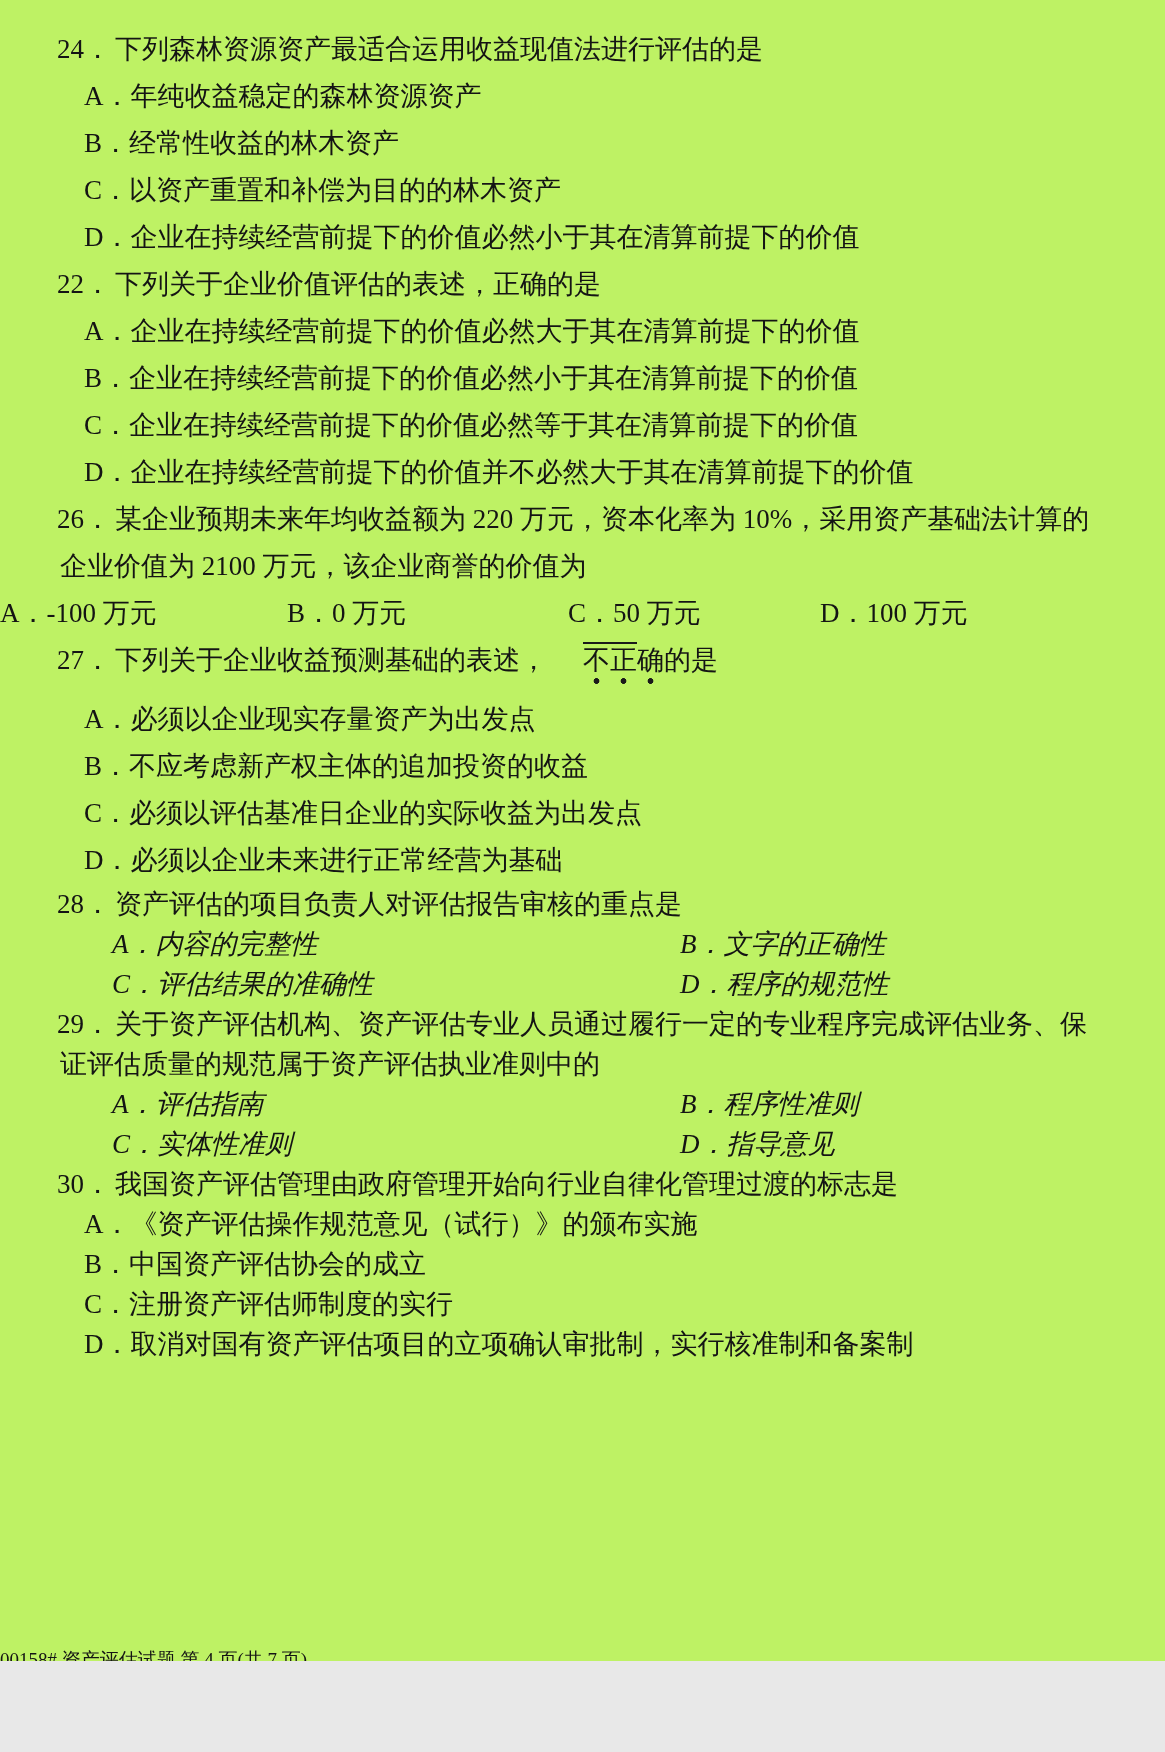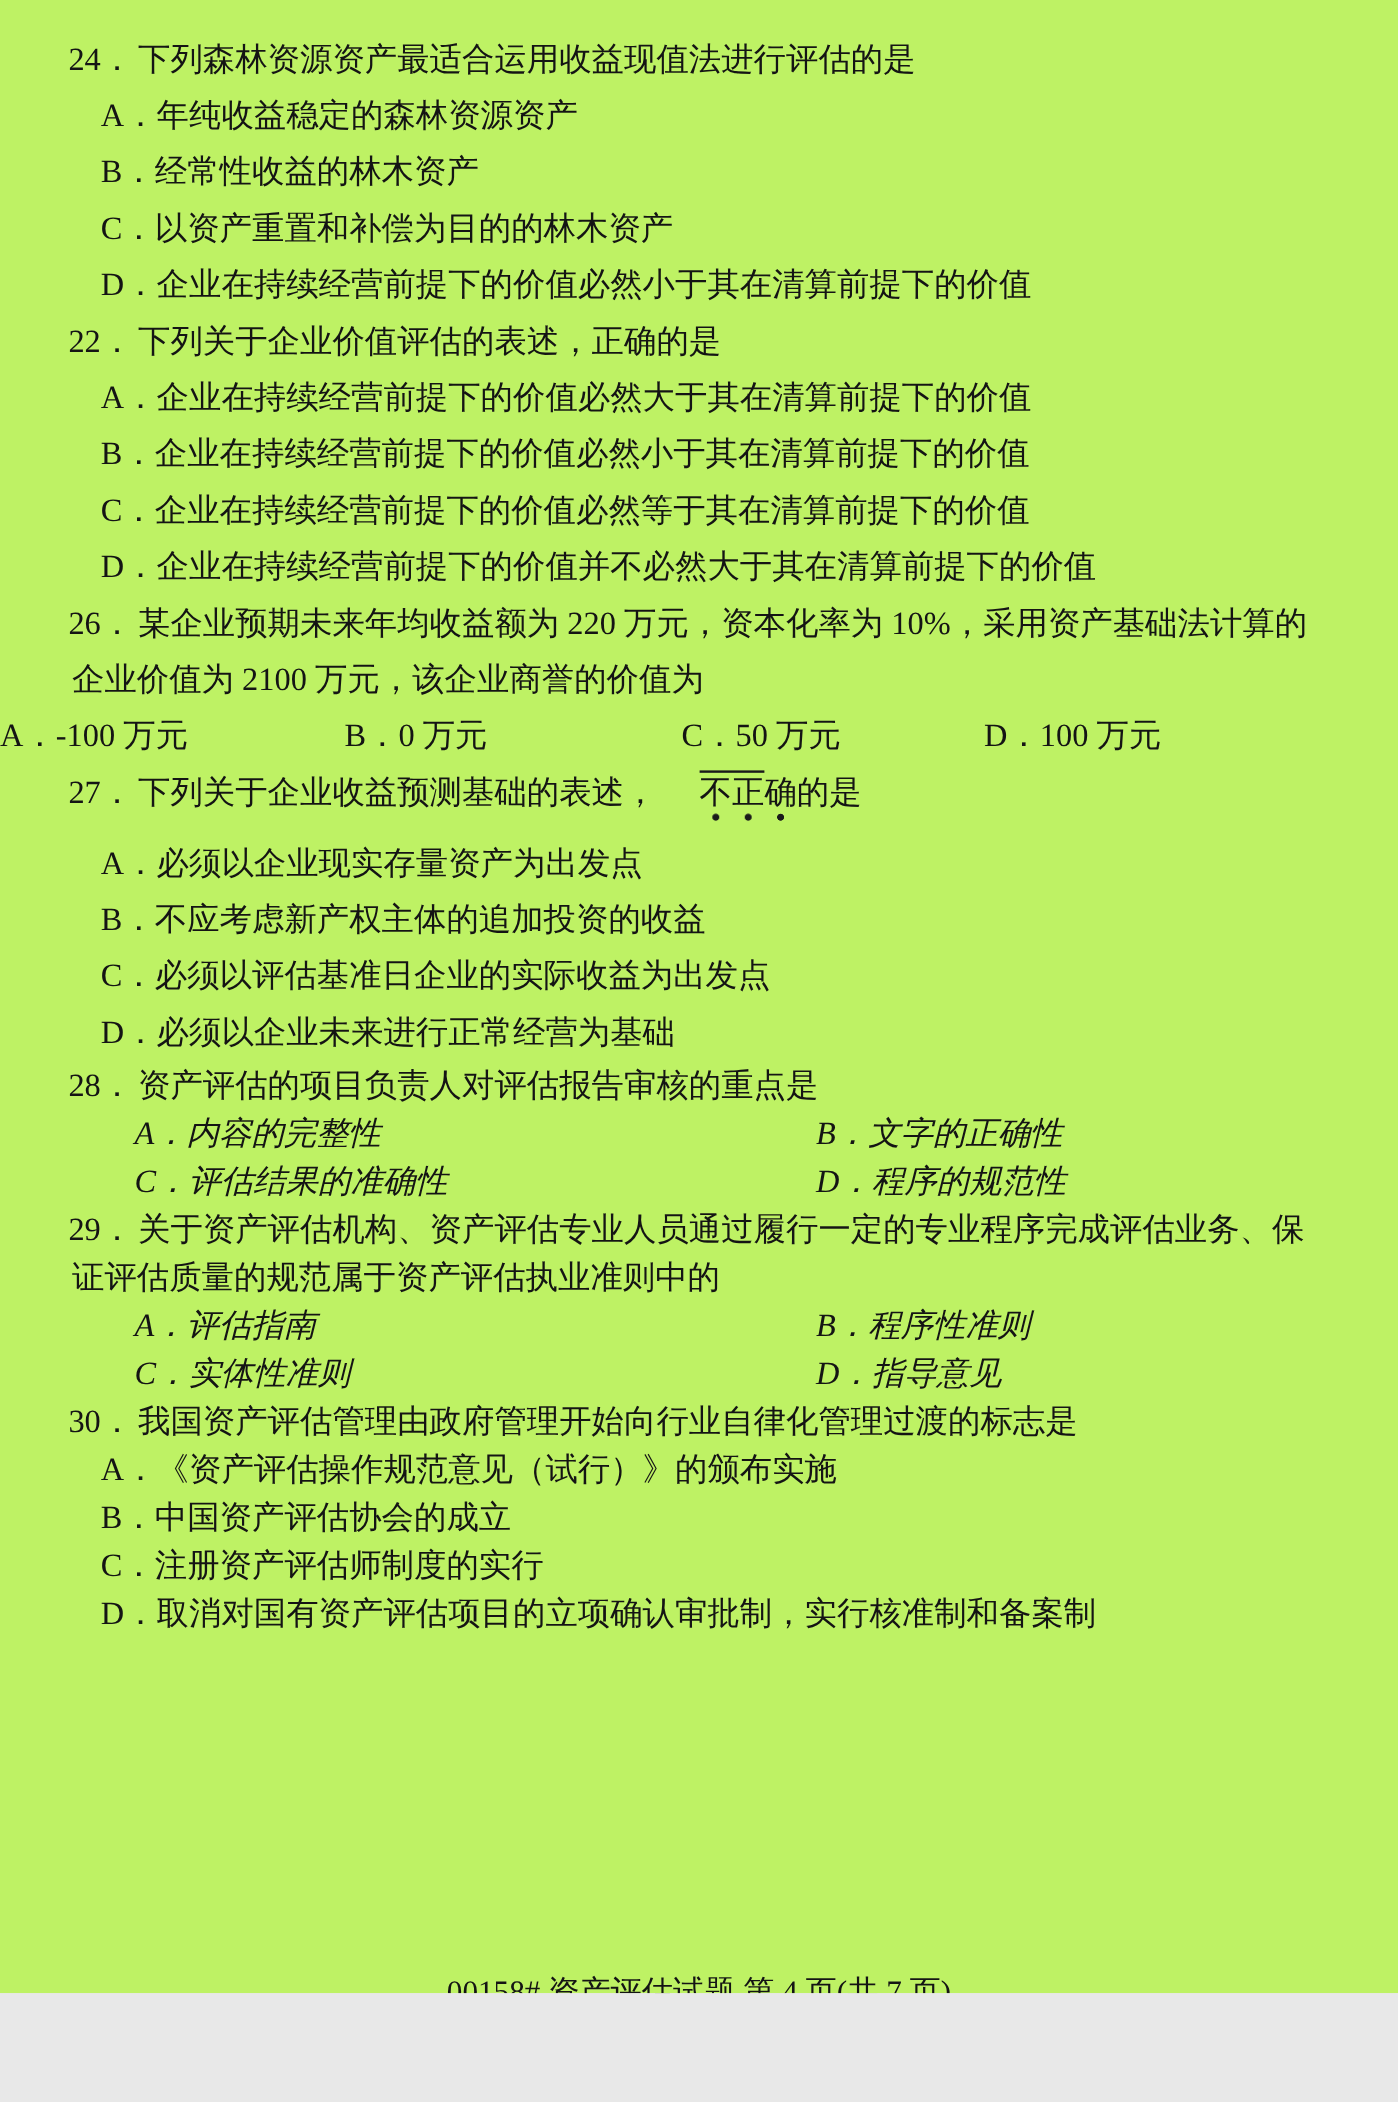--- a/index.html
+++ b/index.html
@@ -27,23 +27,23 @@
   .emph{
     background-image:radial-gradient(circle, #1a1a1a 2.6px, rgba(0,0,0,0) 3.2px);
     background-size:27px 8px;
     background-repeat:repeat-x;
     background-position:left bottom;
     padding-bottom:10px;
   }
   .ol{border-top:2px solid #1a1a1a;padding-top:1px;margin-left:36px;}
   .footer{
     position:absolute;left:0;right:0;top:1640px;
-    text-align:center;
+    text-align:left;
     height:40px;line-height:40px;
-    font-size:26px;
+    font-size:19px;
   }
 </style>
 </head>
 <body>
 
 <div class="page">
   <div class="content">
 
     <div class="row r47 q-row">
       <span class="q-num">24．</span><span>下列森林资源资产最适合运用收益现值法进行评估的是</span>

